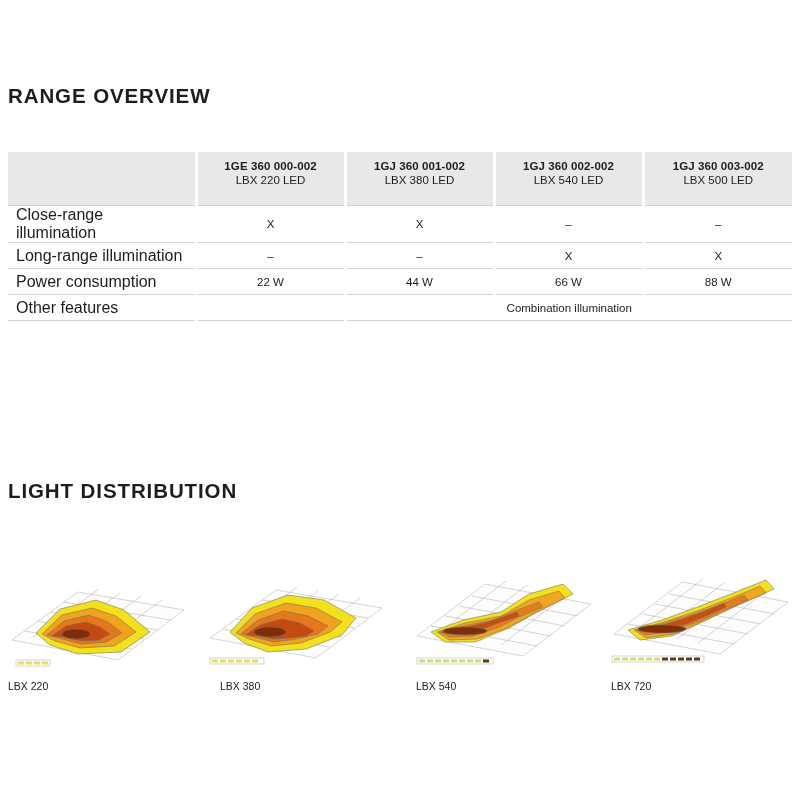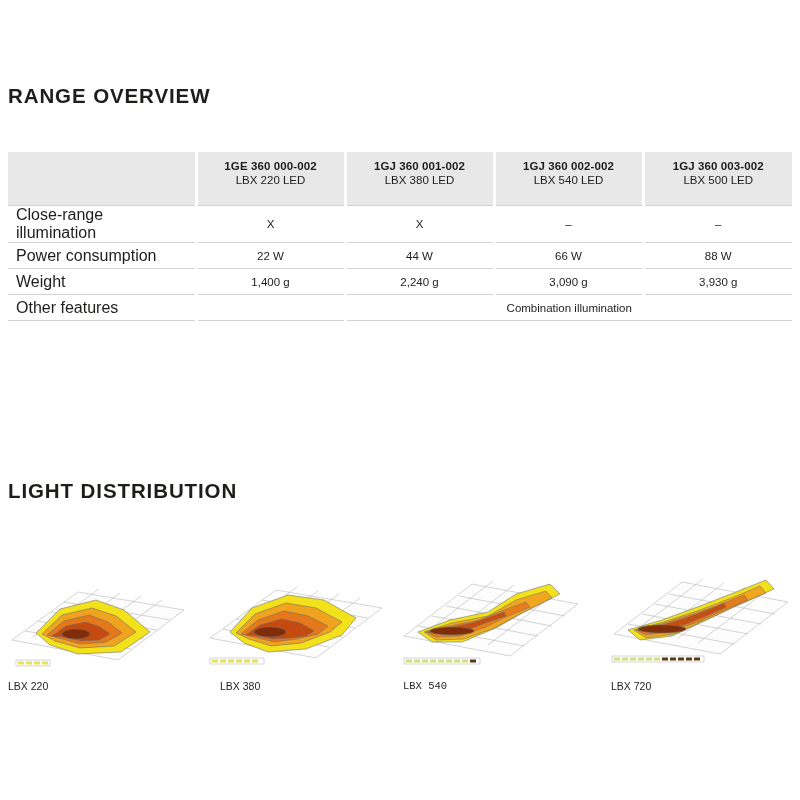--- a/index.html
+++ b/index.html
@@ -120,21 +120,21 @@
   }
   .dist-caption {
     position: absolute;
     left: 8px;
     top: 148px;
     font-size: 10.5px;
     color: #1d1d1b;
   }
   #dist-0 { left: 0px; }
   #dist-1 { left: 196px; }
-  #dist-2 { left: 392px; font-family: Liberation Mono, monospace; }
+  #dist-2 { left: 405px; }
   #dist-3 { left: 600px; }
   #dist-1 .dist-caption { left: 4px; padding-left: 20px; }
   #dist-2 .dist-caption { left: 11px; }
   #dist-3 .dist-caption { left: 11px; }
 
   svg { display: block; }
 </style>
 </head>
 <body>
 
@@ -176,32 +176,32 @@
       </thead>
       <tbody>
         <tr>
           <td class="label">Close-range illumination</td>
           <td class="val">X</td>
           <td class="val">X</td>
           <td class="val">–</td>
           <td class="val">–</td>
         </tr>
         <tr>
+          <td class="label">Long-range illumination</td>
+          <td class="val">–</td>
+          <td class="val">–</td>
+          <td class="val">X</td>
+          <td class="val">X</td>
+        </tr>
+        <tr>
           <td class="label">Power consumption</td>
           <td class="val">22 W</td>
           <td class="val">44 W</td>
           <td class="val">66 W</td>
           <td class="val">88 W</td>
-        </tr>
-        <tr>
-          <td class="label">Weight</td>
-          <td class="val">1,400 g</td>
-          <td class="val">2,240 g</td>
-          <td class="val">3,090 g</td>
-          <td class="val">3,930 g</td>
         </tr>
         <tr class="lastrow">
           <td class="label">Other features</td>
           <td class="val"></td>
           <td class="span3" colspan="3">Combination illumination</td>
         </tr>
       </tbody>
     </table>
   </div>
 

